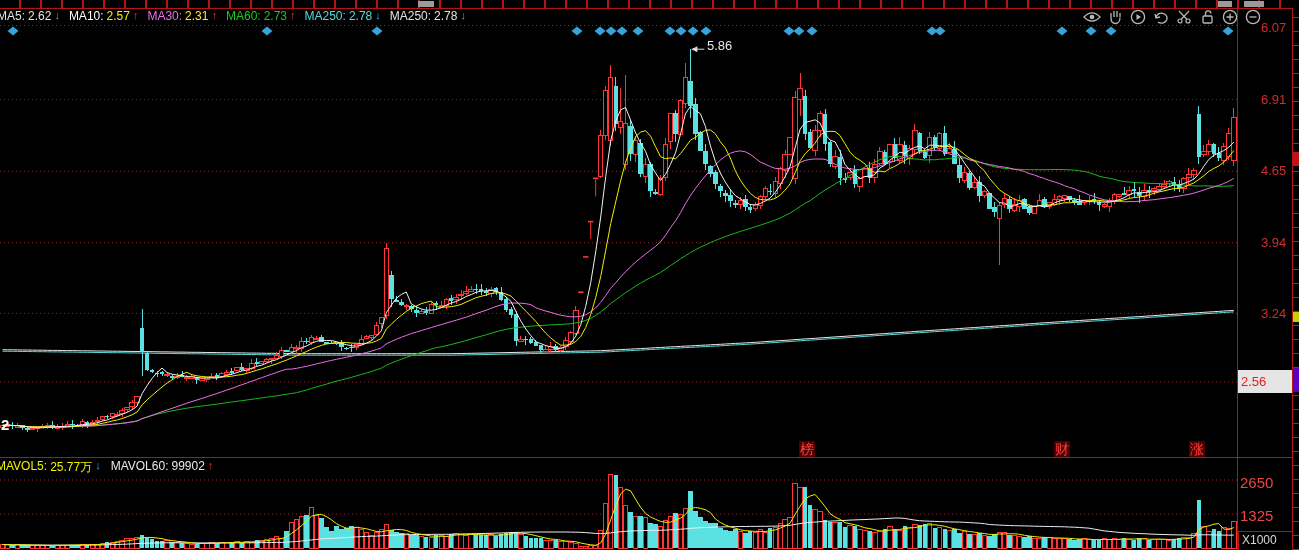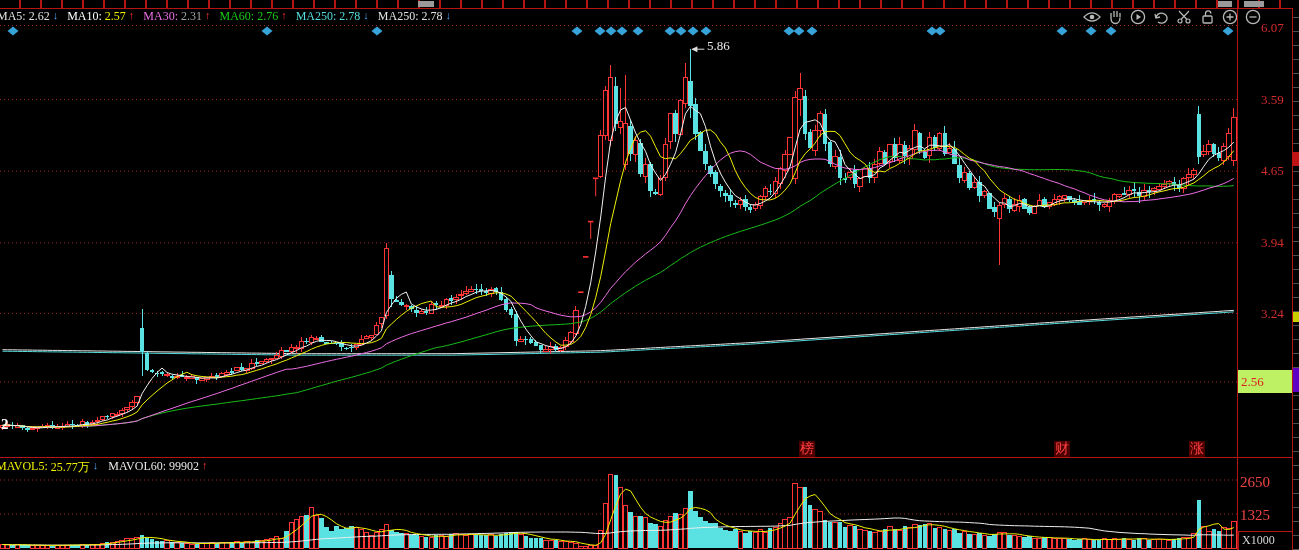--- a/index.html
+++ b/index.html
@@ -1,35 +1,35 @@
 <!DOCTYPE html>
 <html><head>
 <meta charset="utf-8">
 <style>
   html,body{margin:0;padding:0;background:#000;}
   .screen{position:relative;width:1299px;height:550px;background:#000;overflow:hidden;
-          font-family:Liberation Serif, serif;}
+          font-family:Liberation Sans, sans-serif;}
   .abs{position:absolute;}
   
   .top-strip{left:0;top:0;width:1299px;height:8px;
     background:repeating-linear-gradient(90deg,#000 0 19px,#b41414 19px 21px);}
   .strip-box{top:1px;height:6px;background:#9a9a9a;}
   
   .hline{height:1px;background:#b41414;}
   .vline{width:1px;background:#b41414;}
   
   .ma-bar{left:-3px;top:9px;height:15px;font-size:12px;white-space:nowrap;display:flex;gap:9px;}
   .ma-item{display:flex;gap:3px;}
   
   .toolbar{top:9px;left:1082px;display:flex;gap:4px;align-items:center;}
   .tool{width:19px;height:16px;display:inline-flex;align-items:center;justify-content:center;cursor:pointer;}
   
   .ptick{left:1240px;color:#d22c2c;font-size:13px;margin-left:21px;}
   .vtick{left:1240px;color:#ef4444;font-size:15px;}
-  .hl-box{left:1238px;top:370px;width:54px;height:23px;background:#bef264;
+  .hl-box{left:1238px;top:370px;width:54px;height:23px;background:#e5e5e5;
           color:#e02020;font-size:13px;line-height:23px;padding-left:3px;box-sizing:border-box;}
   .unit-box{left:1238px;top:531px;width:56px;height:29px;border:1px solid #b41414;
             color:#d8d8d8;font-size:12px;line-height:16px;padding-left:3px;box-sizing:border-box;}
   
   .tag{top:441px;width:16px;height:16px;background:#4c0000;color:#ff4040;
        font-size:14px;line-height:16px;text-align:center;cursor:pointer;}
   
   .vol-bar{left:-4px;top:459px;height:15px;font-size:12px;white-space:nowrap;display:flex;gap:10px;}
   .anno{left:707px;top:38px;color:#e8e8e8;font-size:13px;}
   .left2{left:1px;top:416px;color:#ffffff;font-size:15px;font-weight:bold;}
@@ -54,26 +54,26 @@
         <span style="color:#e2e2e2">2.62</span>
         <span class="arrow" style="color:#4aa0f0">↓</span>
       </span>
     <span class="ma-item">
       <span style="color:#ffffff">MA10:</span>
         <span style="color:#f0f000">2.57</span>
         <span class="arrow" style="color:#ff3434">↑</span>
       </span>
     <span class="ma-item">
       <span style="color:#ee6ee6">MA30:</span>
-        <span style="color:#a3a3a3">2.31</span>
+        <span style="color:#fde047">2.31</span>
         <span class="arrow" style="color:#ff3434">↑</span>
       </span>
     <span class="ma-item">
       <span style="color:#18cc18">MA60:</span>
-        <span style="color:#18cc18">2.76</span>
+        <span style="color:#18cc18">2.73</span>
         <span class="arrow" style="color:#ff3434">↑</span>
       </span>
     <span class="ma-item">
       <span style="color:#55dddd">MA250:</span>
         <span style="color:#55dddd">2.78</span>
         <span class="arrow" style="color:#4aa0f0">↓</span>
       </span>
     <span class="ma-item">
       <span style="color:#e2e2e2">MA250:</span>
         <span style="color:#e2e2e2">2.78</span>
@@ -913,21 +913,21 @@
         <rect x="1226.6" y="528.4" width="4.4" height="19.6" fill="#000" stroke="#ff3434" stroke-width="1" shape-rendering="crispEdges"></rect>
         <rect x="1231.6" y="521.8" width="4.4" height="26.2" fill="#000" stroke="#ff3434" stroke-width="1" shape-rendering="crispEdges"></rect>
         <polyline points="2.5,544.5 7.5,544.7 12.5,544.8 17.5,544.8 22.4,544.8 27.4,544.9 32.4,545.0 37.4,545.0 42.4,545.0 47.4,545.1 52.4,545.1 57.3,545.1 62.3,545.1 67.3,545.1 72.3,545.1 77.3,545.1 82.3,545.1 87.2,545.0 92.2,545.0 97.2,545.0 102.2,544.9 107.2,544.7 112.2,544.6 117.2,544.5 122.1,544.3 127.1,544.1 132.1,543.9 137.1,543.6 142.1,543.3 147.1,543.2 152.1,543.0 157.0,543.0 162.0,542.9 167.0,542.8 172.0,542.8 177.0,542.8 182.0,542.8 186.9,542.8 191.9,542.8 196.9,542.9 201.9,542.9 206.9,542.9 211.9,542.9 216.9,542.9 221.8,542.9 226.8,542.9 231.8,542.9 236.8,542.8 241.8,542.8 246.8,542.8 251.8,542.8 256.7,542.7 261.7,542.7 266.7,542.6 271.7,542.5 276.7,542.4 281.7,542.4 286.6,542.2 291.6,541.8 296.6,541.5 301.6,541.0 306.6,540.5 311.6,539.9 316.6,539.4 321.5,538.9 326.5,538.6 331.5,538.4 336.5,538.1 341.5,537.8 346.5,537.5 351.5,537.2 356.4,536.9 361.4,536.6 366.4,536.4 371.4,536.3 376.4,536.1 381.4,535.8 386.3,535.5 391.3,535.2 396.3,535.0 401.3,534.8 406.3,534.7 411.3,534.6 416.3,534.5 421.2,534.4 426.2,534.4 431.2,534.4 436.2,534.3 441.2,534.3 446.2,534.3 451.2,534.2 456.1,534.1 461.1,534.0 466.1,533.9 471.1,533.8 476.1,533.7 481.1,533.5 486.0,533.4 491.0,533.3 496.0,533.1 501.0,533.0 506.0,532.8 511.0,532.6 516.0,532.4 520.9,532.3 525.9,532.2 530.9,532.1 535.9,532.1 540.9,532.0 545.9,532.0 550.9,532.0 555.8,532.0 560.8,532.0 565.8,532.0 570.8,532.1 575.8,532.2 580.8,532.3 585.7,532.6 590.7,533.0 595.7,533.4 600.7,533.6 605.7,533.4 610.7,532.9 615.7,532.2 620.6,531.7 625.6,531.3 630.6,531.0 635.6,530.8 640.6,530.6 645.6,530.5 650.6,530.4 655.5,530.4 660.5,530.3 665.5,530.1 670.5,529.8 675.5,529.5 680.5,529.2 685.4,528.9 690.4,528.3 695.4,528.0 700.4,527.7 705.4,527.5 710.4,527.3 715.4,527.1 720.3,527.0 725.3,526.8 730.3,526.7 735.3,526.6 740.3,526.5 745.3,526.5 750.3,526.4 755.2,526.4 760.2,526.3 765.2,526.3 770.2,526.2 775.2,526.1 780.2,525.9 785.1,525.6 790.1,525.3 795.1,524.4 800.1,523.6 805.1,522.9 810.1,522.4 815.1,522.1 820.0,521.7 825.0,521.4 830.0,521.1 835.0,520.9 840.0,520.6 845.0,520.4 850.0,520.1 854.9,519.9 859.9,519.7 864.9,519.5 869.9,519.3 874.9,519.1 879.9,518.9 884.8,518.6 889.8,518.3 894.8,518.0 899.8,518.0 904.8,518.4 909.8,519.3 914.8,520.1 919.7,520.7 924.7,521.0 929.7,521.2 934.7,521.4 939.7,521.6 944.7,521.8 949.7,521.9 954.6,522.0 959.6,522.1 964.6,522.3 969.6,522.6 974.6,522.9 979.6,523.2 984.5,523.7 989.5,524.5 994.5,524.8 999.5,525.1 1004.5,525.3 1009.5,525.5 1014.5,525.7 1019.4,525.8 1024.4,525.9 1029.4,526.0 1034.4,526.2 1039.4,526.3 1044.4,526.4 1049.4,526.5 1054.3,526.6 1059.3,526.7 1064.3,526.8 1069.3,527.0 1074.3,527.2 1079.3,527.5 1084.2,527.8 1089.2,528.2 1094.2,529.1 1099.2,530.0 1104.2,530.9 1109.2,531.4 1114.2,531.9 1119.1,532.4 1124.1,532.7 1129.1,533.0 1134.1,533.3 1139.1,533.6 1144.1,533.7 1149.1,534.0 1154.0,534.2 1159.0,534.4 1164.0,534.5 1169.0,534.7 1174.0,534.8 1179.0,534.9 1183.9,535.0 1188.9,535.2 1193.9,535.3 1198.9,534.8 1203.9,534.8 1208.9,534.8 1213.9,534.9 1218.8,535.0 1223.8,535.1 1228.8,535.2 1233.8,535.1" fill="none" stroke="#eeeeee" stroke-width="1"></polyline>
         <polyline points="2.5,544.5 7.5,544.7 12.5,544.8 17.5,544.8 22.4,544.8 27.4,544.9 32.4,545.1 37.4,545.1 42.4,545.3 47.4,545.4 52.4,545.4 57.3,545.3 62.3,545.3 67.3,545.2 72.3,545.1 77.3,545.0 82.3,544.9 87.2,544.8 92.2,544.8 97.2,544.7 102.2,544.3 107.2,543.7 112.2,543.2 117.2,542.4 122.1,541.7 127.1,540.8 132.1,540.1 137.1,539.1 142.1,537.8 147.1,537.4 152.1,537.5 157.0,538.0 162.0,538.7 167.0,539.9 172.0,540.6 177.0,541.3 182.0,541.7 186.9,542.2 191.9,542.9 196.9,543.4 201.9,543.5 206.9,543.5 211.9,543.4 216.9,543.2 221.8,543.0 226.8,542.9 231.8,542.7 236.8,542.4 241.8,542.3 246.8,542.1 251.8,541.9 256.7,541.5 261.7,541.2 266.7,540.7 271.7,540.0 276.7,539.0 281.7,538.6 286.6,536.7 291.6,533.3 296.6,529.7 301.6,525.6 306.6,520.9 311.6,516.2 316.6,514.7 321.5,514.4 326.5,516.6 331.5,519.9 336.5,523.7 341.5,526.3 346.5,528.2 351.5,528.0 356.4,527.2 361.4,528.0 366.4,528.7 371.4,530.1 376.4,531.4 381.4,531.8 386.3,530.8 391.3,530.2 396.3,529.5 401.3,529.6 406.3,530.4 411.3,532.4 416.3,533.5 421.2,534.4 426.2,535.2 431.2,536.1 436.2,536.2 441.2,536.3 446.2,536.4 451.2,535.8 456.1,535.0 461.1,534.8 466.1,534.8 471.1,534.3 476.1,534.5 481.1,534.8 486.0,535.0 491.0,535.0 496.0,535.3 501.0,535.1 506.0,534.7 511.0,534.0 516.0,533.4 520.9,533.2 525.9,533.6 530.9,534.5 535.9,535.7 540.9,536.9 545.9,538.1 550.9,539.1 555.8,539.4 560.8,540.2 565.8,541.0 570.8,541.3 575.8,541.7 580.8,543.0 585.7,544.0 590.7,544.8 595.7,545.3 600.7,542.8 605.7,534.2 610.7,519.8 615.7,505.7 620.6,494.1 625.6,489.1 630.6,490.9 635.6,499.2 640.6,507.3 645.6,513.5 650.6,517.0 655.5,519.3 660.5,521.4 665.5,522.3 670.5,522.1 675.5,520.1 680.5,518.2 685.4,514.5 690.4,508.6 695.4,507.5 700.4,508.3 705.4,509.7 710.4,512.6 715.4,519.0 720.3,522.4 725.3,525.0 730.3,526.8 735.3,528.2 740.3,529.8 745.3,530.7 750.3,531.0 755.2,531.4 760.2,531.4 765.2,531.6 770.2,530.6 775.2,529.9 780.2,528.1 785.1,526.1 790.1,523.1 795.1,514.3 800.1,506.2 805.1,498.9 810.1,496.0 815.1,494.5 820.0,500.1 825.0,506.5 830.0,513.5 835.0,517.0 840.0,519.4 845.0,522.6 850.0,523.8 854.9,524.7 859.9,526.1 864.9,527.8 869.9,528.6 874.9,529.8 879.9,530.9 884.8,530.9 889.8,530.1 894.8,529.9 899.8,529.5 904.8,528.4 909.8,528.0 914.8,527.6 919.7,526.6 924.7,525.3 929.7,524.8 934.7,524.8 939.7,525.4 944.7,526.3 949.7,527.7 954.6,528.8 959.6,529.8 964.6,530.6 969.6,531.5 974.6,532.2 979.6,533.0 984.5,533.5 989.5,534.4 994.5,534.4 999.5,534.0 1004.5,533.9 1009.5,533.8 1014.5,533.8 1019.4,534.3 1024.4,535.3 1029.4,536.0 1034.4,536.6 1039.4,537.1 1044.4,537.4 1049.4,537.5 1054.3,537.9 1059.3,538.0 1064.3,538.1 1069.3,538.3 1074.3,538.8 1079.3,539.0 1084.2,539.0 1089.2,539.2 1094.2,539.6 1099.2,539.6 1104.2,539.4 1109.2,539.6 1114.2,539.4 1119.1,539.3 1124.1,538.9 1129.1,539.0 1134.1,539.0 1139.1,538.9 1144.1,538.8 1149.1,539.2 1154.0,539.2 1159.0,539.0 1164.0,539.2 1169.0,539.5 1174.0,539.3 1179.0,539.2 1183.9,538.8 1188.9,538.5 1193.9,537.1 1198.9,529.4 1203.9,527.0 1208.9,525.8 1213.9,524.2 1218.8,523.6 1223.8,529.1 1228.8,529.5 1233.8,527.6" fill="none" stroke="#f0f000" stroke-width="1"></polyline>
       </svg></div>
 
   <div class="abs anno">5.86</div>
   <div class="abs left2">2</div>
 
   <div class="abs ptick" style="top:20px">6.07</div>
-  <div class="abs ptick" style="top:92px">3.59</div>
+  <div class="abs ptick" style="top:92px">6.91</div>
   <div class="abs ptick" style="top:163px">4.65</div>
   <div class="abs ptick" style="top:235px">3.94</div>
   <div class="abs ptick" style="top:306px">3.24</div>
   <div class="abs hl-box">2.56</div>
 
   <div class="abs vtick" style="top:474px">2650</div>
   <div class="abs vtick" style="top:507px">1325</div>
   <div class="abs unit-box">X1000</div>
 
   <div class="abs tag" style="left:799px">榜</div>

